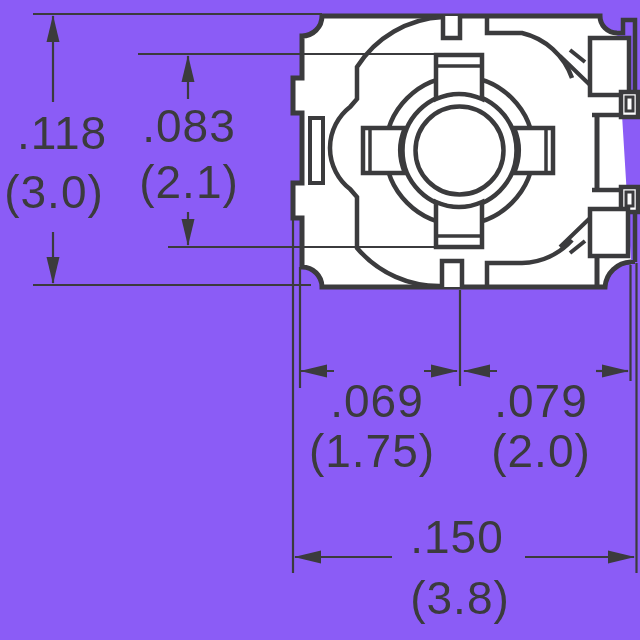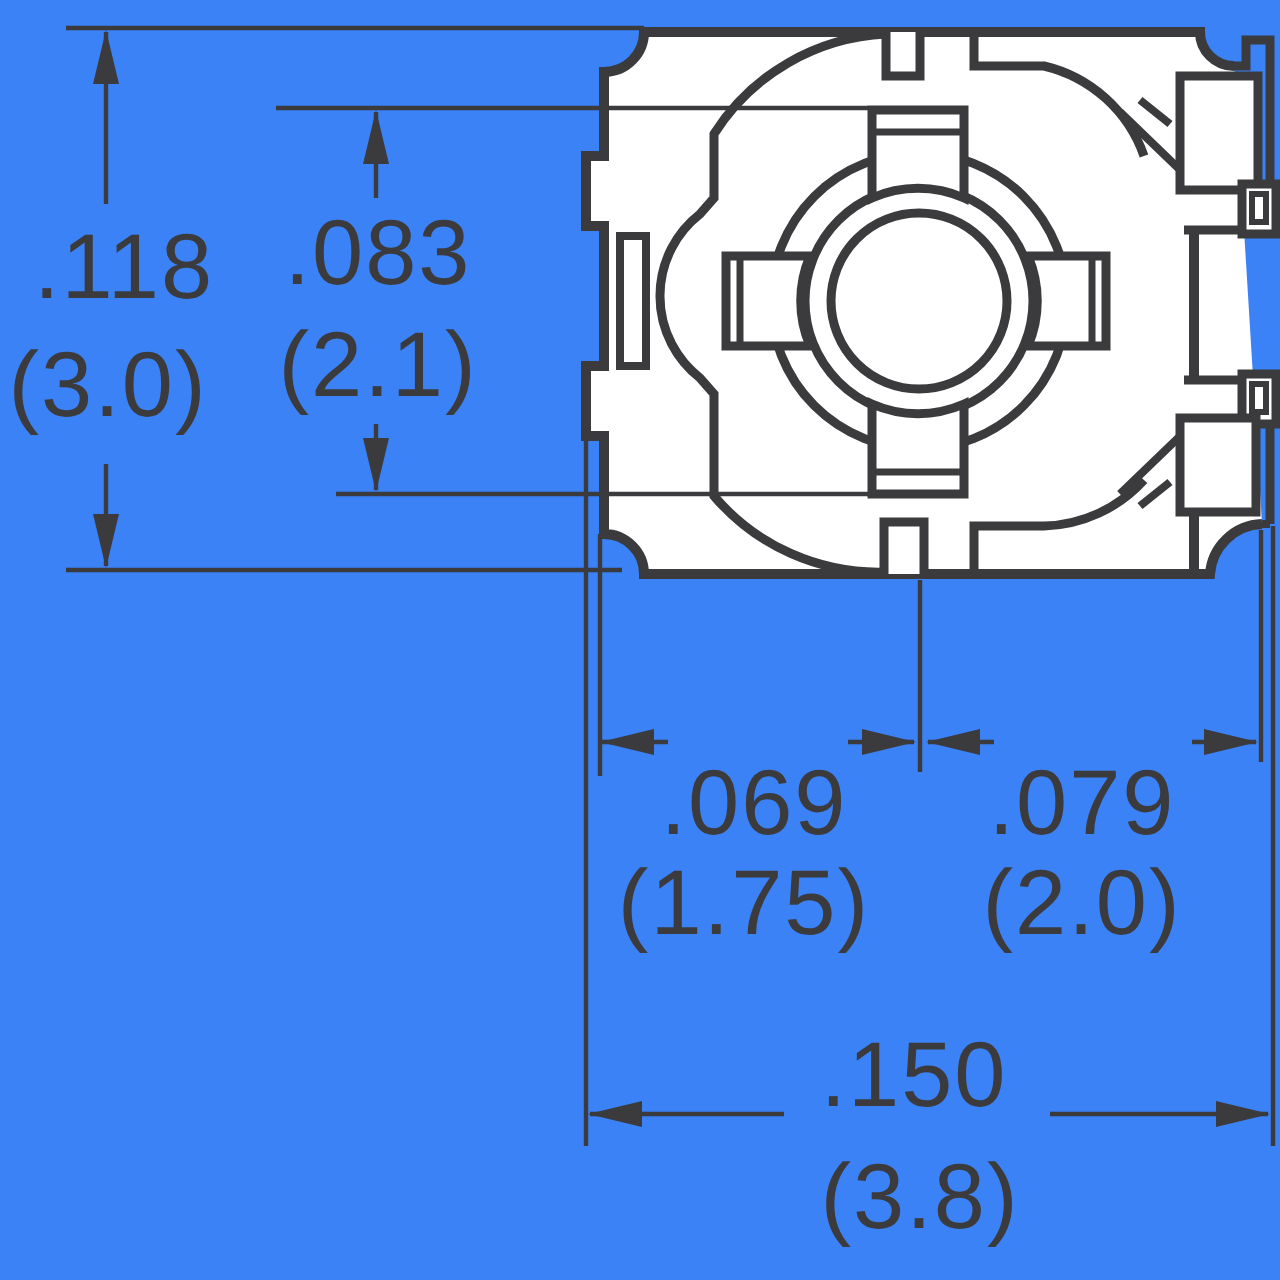--- a/index.html
+++ b/index.html
@@ -4,21 +4,21 @@
 <style>
   html, body {
     margin: 0;
     padding: 0;
     background: #ffffff;
   }
   .canvas {
     position: relative;
     width: 640px;
     height: 640px;
-    background: #3b82f6;
+    background: #8b5cf6;
     overflow: hidden;
   }
   svg { display: block; }
   .dim-text {
     font-family: "Liberation Sans", "DejaVu Sans", sans-serif;
     font-size: 46px;
     letter-spacing: 1px;
     fill: #3b3b3d;
   }
 </style>

